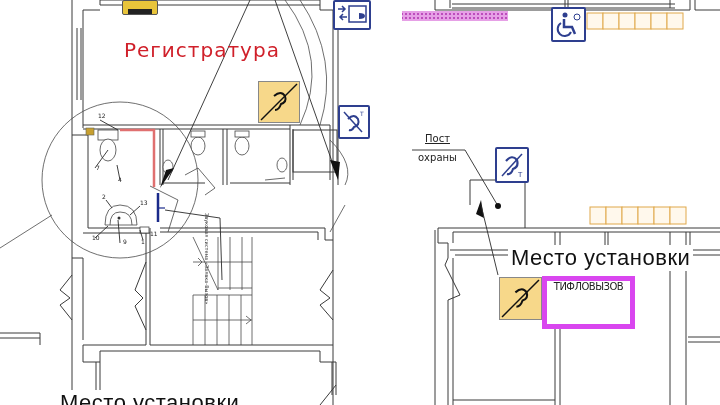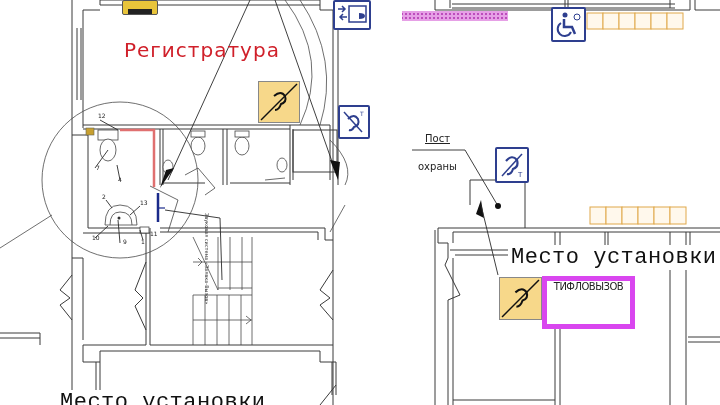--- a/index.html
+++ b/index.html
@@ -2,21 +2,21 @@
 <html><head>
 <meta charset="utf-8">
 <style>
   html, body { margin: 0; padding: 0; background: #ffffff; }
   body { width: 720px; height: 405px; overflow: hidden; position: relative; font-family: "DejaVu Sans", sans-serif; }
   #plan { position: absolute; left: 0; top: 0; width: 720px; height: 405px; }
   .wall { stroke: #3a3a3a; stroke-width: 1; fill: none; }
   .thin { stroke: #4a4a4a; stroke-width: 0.8; fill: none; }
   .leader { stroke: #2a2a2a; stroke-width: 0.9; fill: none; }
   .label-red { position: absolute; color: #d0202a; font-family: "DejaVu Sans", sans-serif; font-size: 20px; letter-spacing: 1px; }
-  .label-big { position: absolute; color: #111; font-family: Liberation Mono, monospace; font-size: 22px; letter-spacing: 0.5px; background: #fff; white-space: nowrap; }
+  .label-big { position: absolute; color: #111; font-family: Liberation Sans, sans-serif; font-size: 22px; letter-spacing: 0.5px; background: #fff; white-space: nowrap; }
   .label-small { position: absolute; color: #222; font-family: "DejaVu Sans", sans-serif; font-size: 9px; }
   .tiflo-box { position: absolute; border: 5px solid #d946ef; background: #fff; font-family: "DejaVu Sans", sans-serif; font-size: 10px; color: #222; display: flex; align-items: flex-start; justify-content: center; letter-spacing: -0.5px; }
   .sign-yellow { position: absolute; background: #f7d88a; border: 1px solid #888; }
   .sign-blue { position: absolute; background: #fff; border: 2px solid #2e3f8f; border-radius: 2px; }
   .num { font-family: "DejaVu Sans", sans-serif; font-size: 6px; fill: #222; }
 </style>
 </head>
 <body>
 
 <svg id="plan" viewBox="0 0 720 405" xmlns="http://www.w3.org/2000/svg">
@@ -238,21 +238,21 @@
   <line class="leader" x1="412" y1="150" x2="465" y2="150"></line>
   <line class="leader" x1="465" y1="150" x2="498" y2="206"></line>
   <circle cx="498" cy="206" r="3" fill="#111"></circle>
   <polygon points="481,200 484,218 476,214" fill="#111"></polygon>
   <line class="leader" x1="481" y1="205" x2="498" y2="275"></line>
 </svg>
 
 <div class="label-red" style="left:124px; top:38px;">Регистратура</div>
 
 <div class="label-small" style="left:425px; top:133px; font-size:10px;text-decoration:underline;">Пост</div>
-<div class="label-small" style="left:418px; top:161px; font-size:10px;">охраны</div>
+<div class="label-small" style="left:418px; top:152px; font-size:10px;">охраны</div>
 
 <div class="label-big" style="left:508px; top:245px; padding:0 3px;">Место установки</div>
 <div class="label-big" style="left:60px; top:390px;">Место установки</div>
 
 <div class="tiflo-box" style="left:542px; top:276px; width:83px; height:43px;">
   <span>ТИФЛОВЫЗОВ</span>
 </div>
 
 <div class="sign-yellow" style="left:258px; top:81px; width:40px; height:40px;">
   <svg width="40" height="40" viewBox="0 0 40 40">

